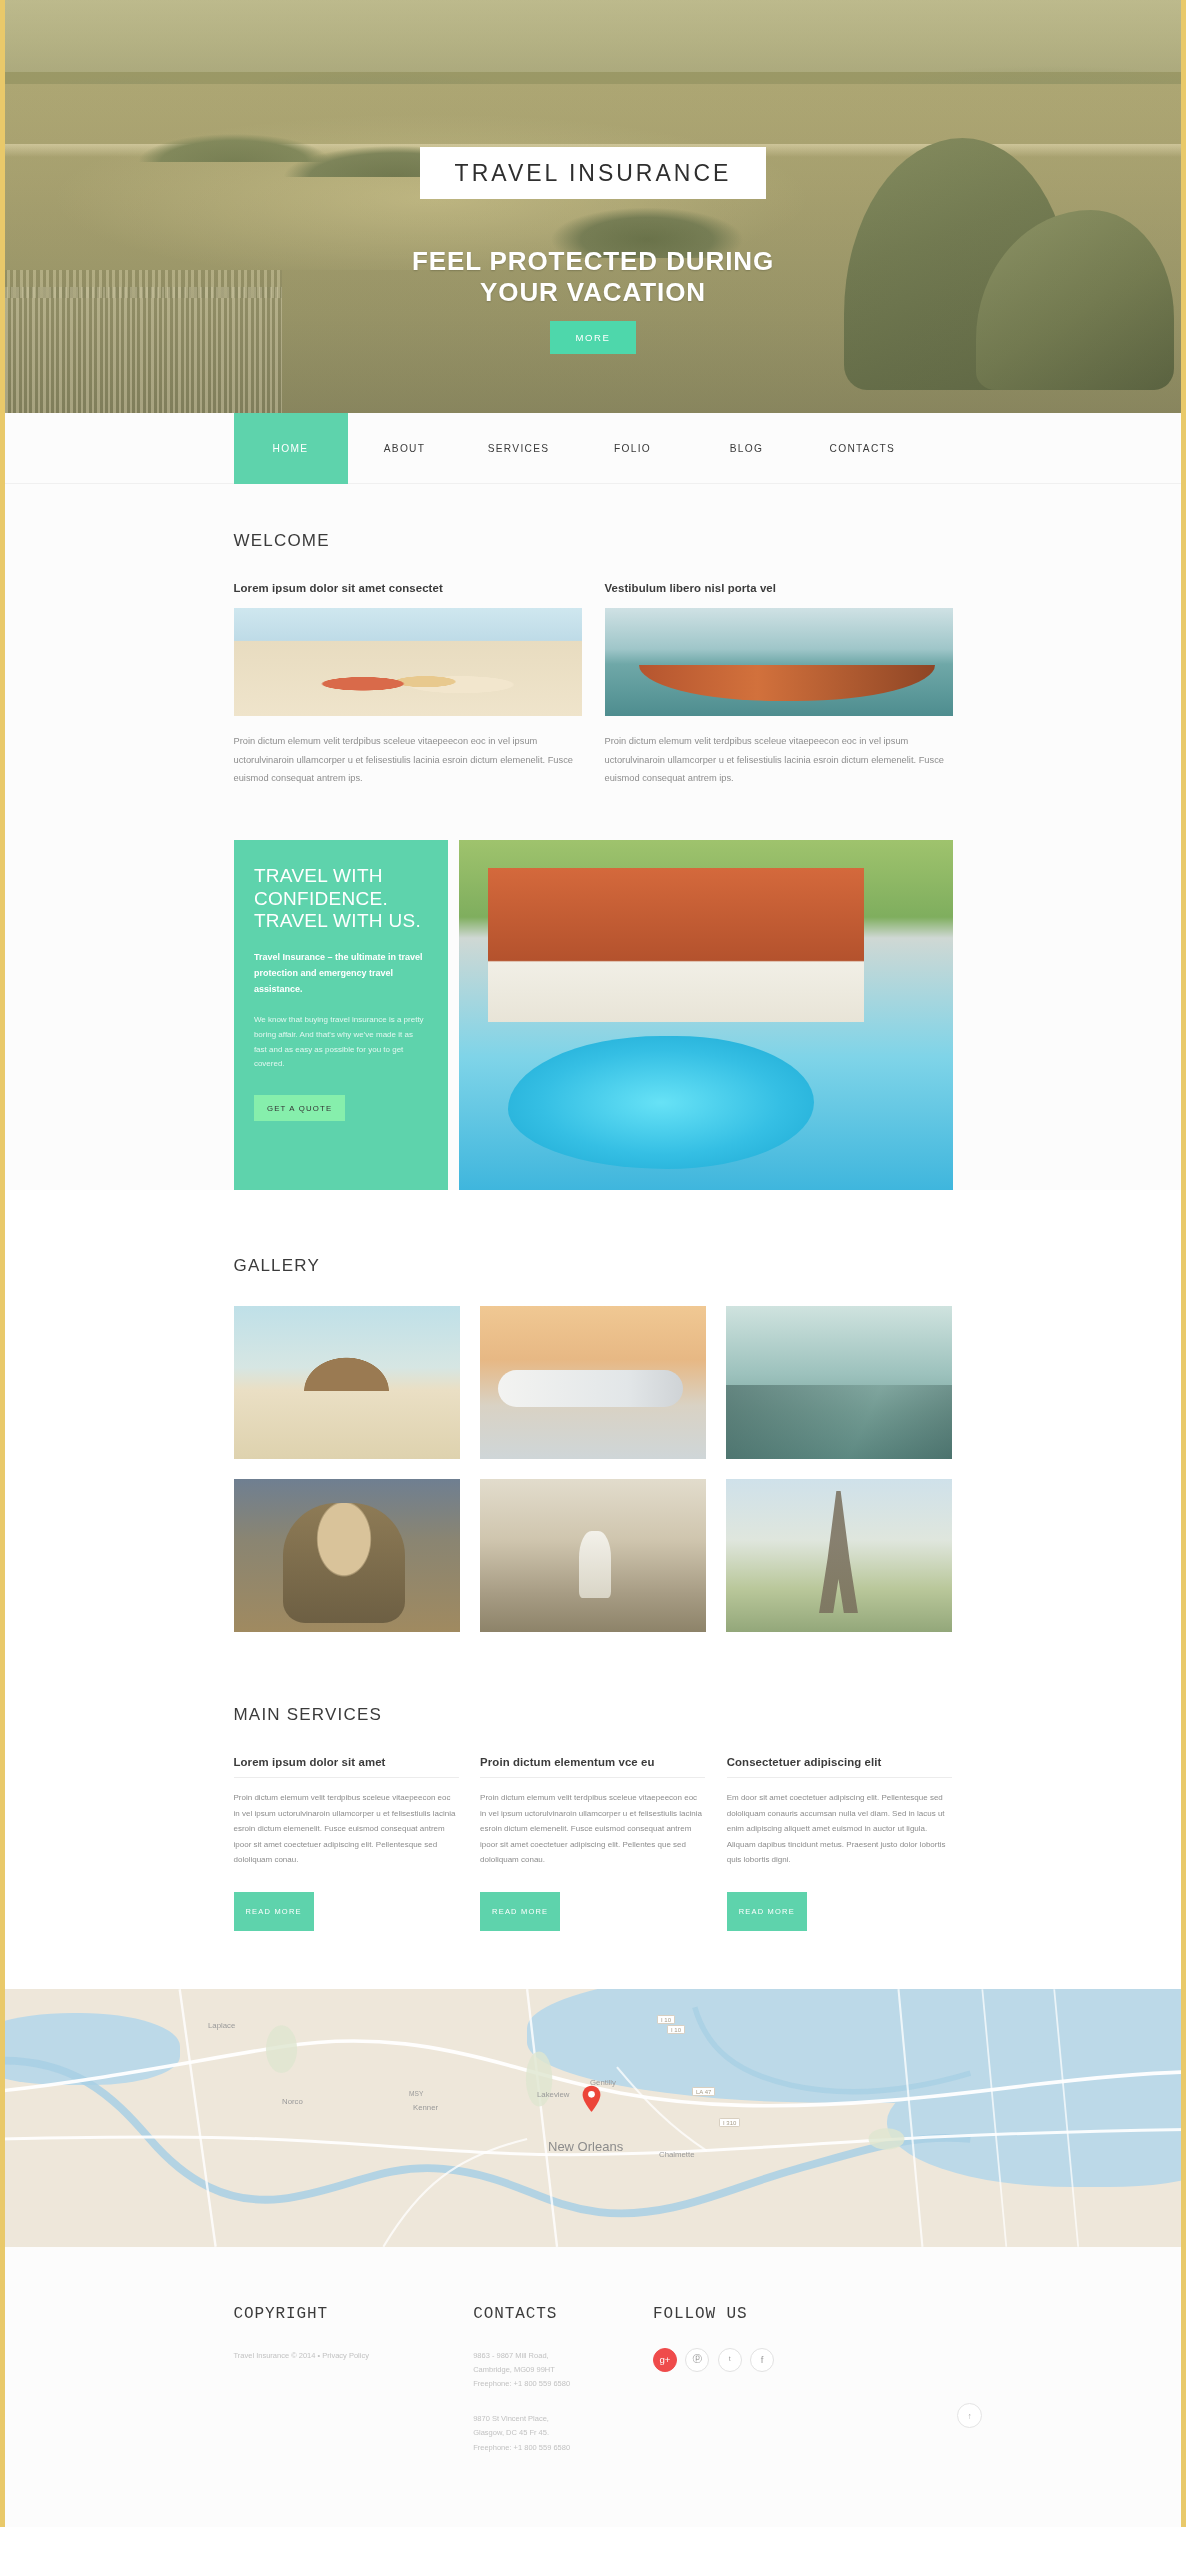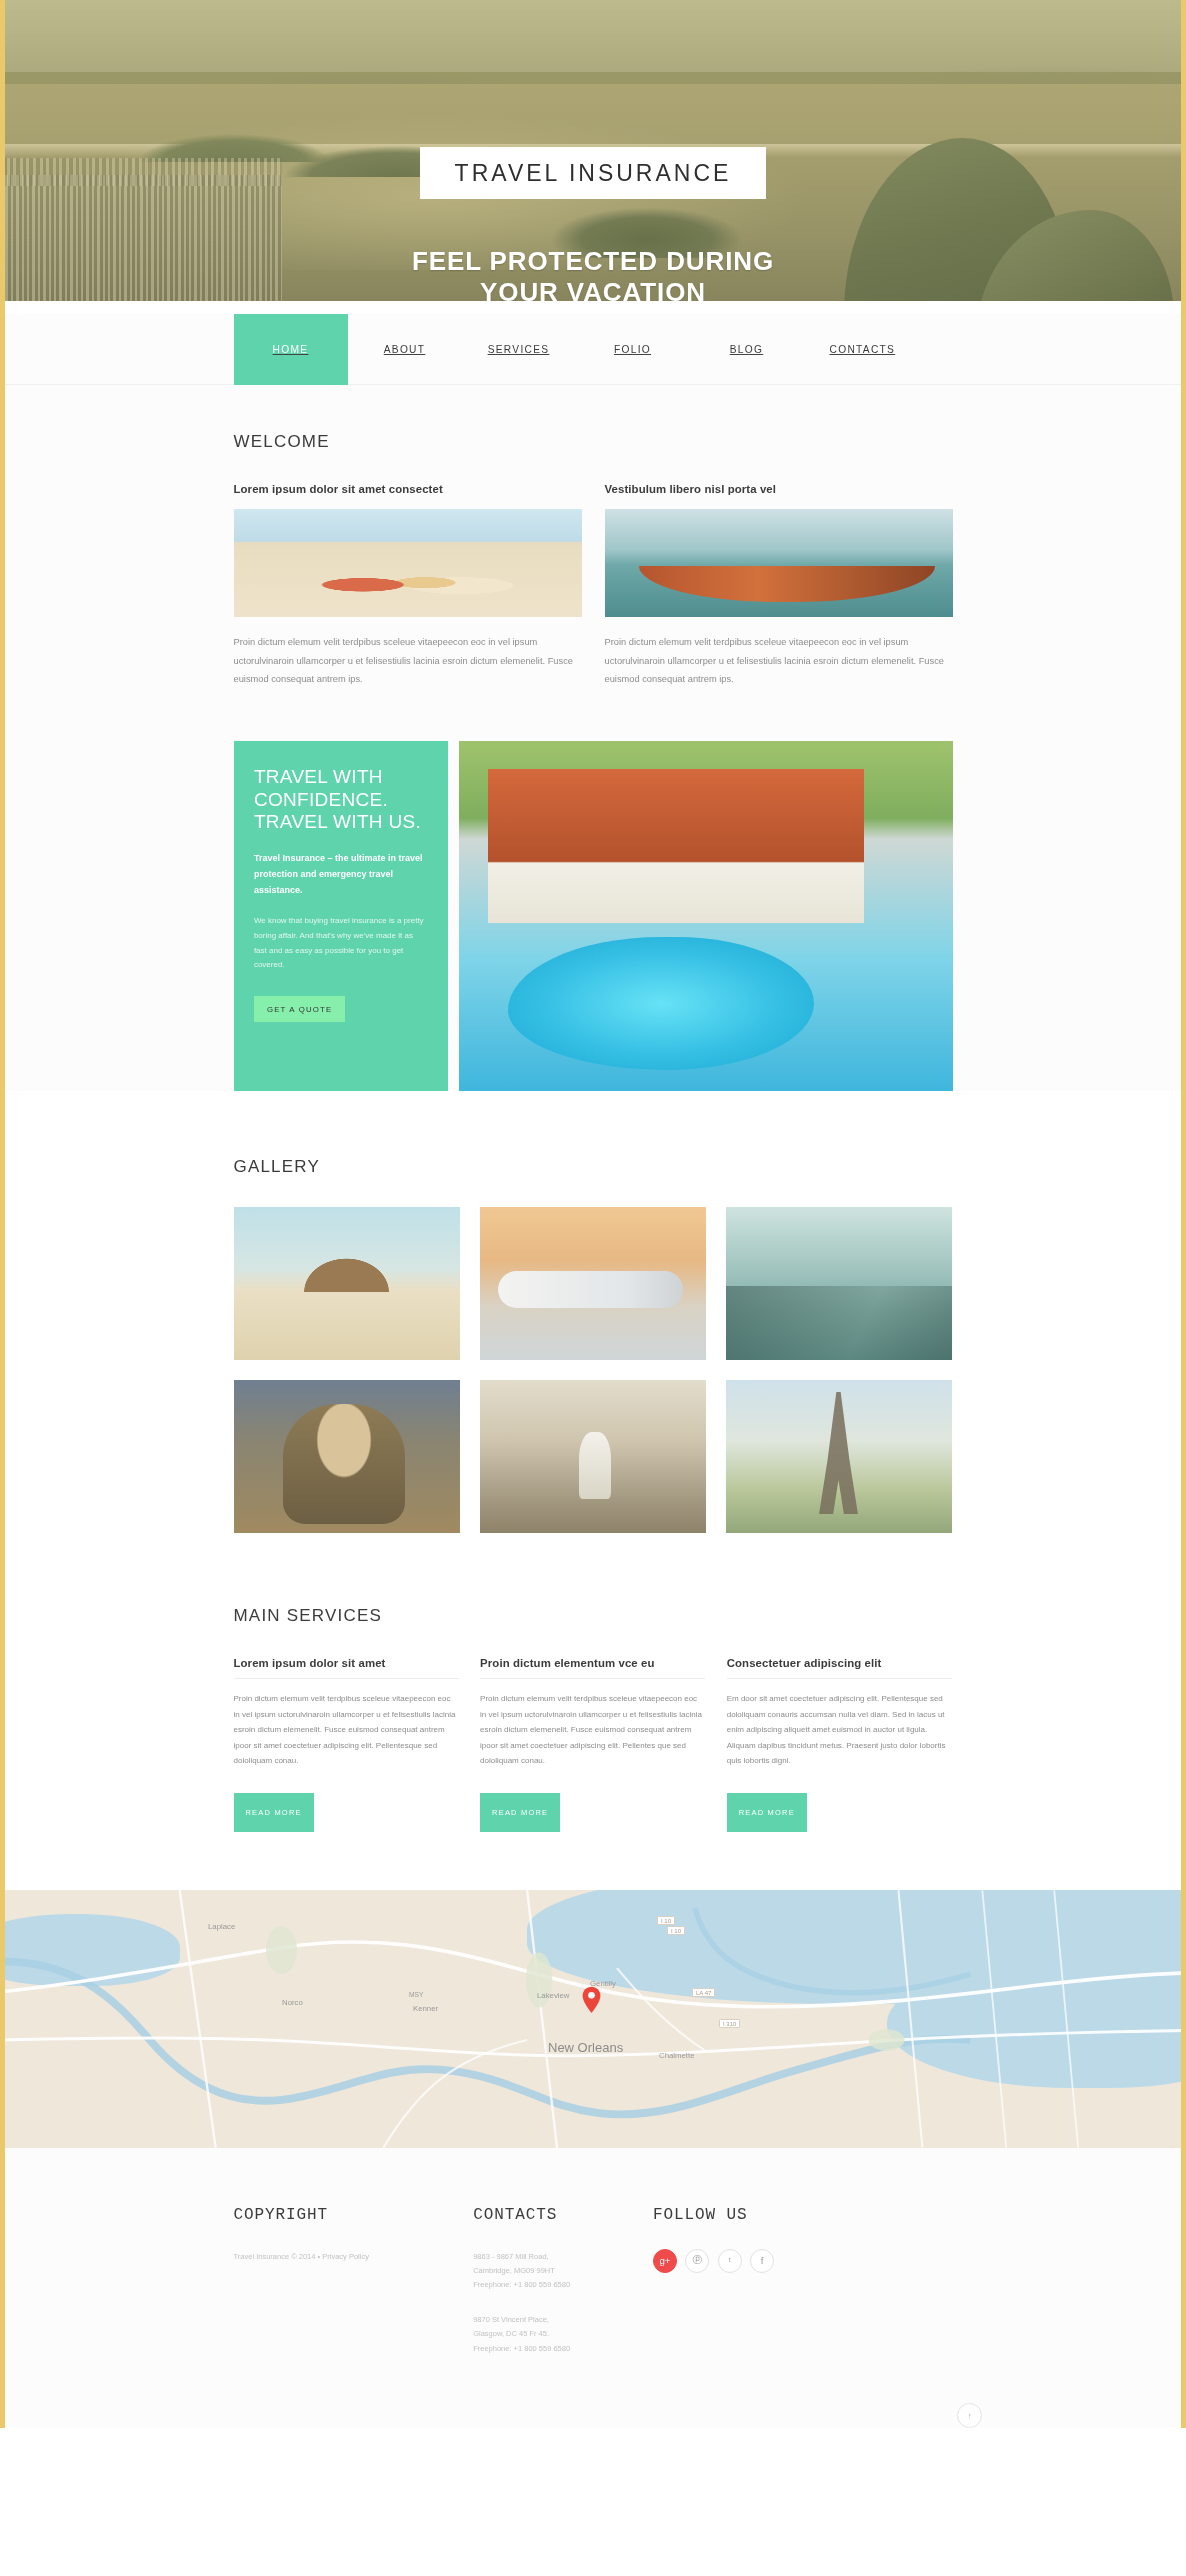--- a/index.html
+++ b/index.html
@@ -8,21 +8,21 @@
     font-family: "Liberation Sans", sans-serif;
     background: #ffffff;
     color: #444;
     -webkit-font-smoothing: antialiased;
   }
   .page { width: 1186px; position: relative; overflow: hidden; }
 
   
   .hero {
     position: relative;
-    height: 301px;
+    height: 413px;
     overflow: hidden;
     background: #9a9a6a;
   }
   .hero-photo { position: absolute; inset: 0; }
   .sky {
     position: absolute; left:0; right:0; top:0; height: 72px;
     background: linear-gradient(180deg,#c9c9a1 0%, #bcbc93 60%, #b2b28a 100%);
   }
   .far-hills {
     position:absolute; left:0; right:0; top:35px; height:72px;
@@ -121,21 +121,21 @@
     font-family: "Liberation Sans Narrow","Liberation Sans",sans-serif;
     cursor:pointer;
   }
 
   
   .navbar {
     background: #fcfcfc;
     height: 71px;
     border-bottom: 0.6px solid #f0f0f0;
   }
-  .nav-inner { width:719px; margin:13px auto; display:flex; align-items:stretch; height:71px;text-decoration:underline; }
+  .nav-inner { width:719px; margin:0 auto; display:flex; align-items:stretch; height:71px; }
   .nav-item {
     display:flex; align-items:center; justify-content:center;
     font-size: 10.2px;
     letter-spacing: 1.3px;
     color:#3a3a3a;
     font-family: "Liberation Sans Narrow","Liberation Sans",sans-serif;
     cursor:pointer;
     padding: 0 26px;
     min-width: 114px;
   }

